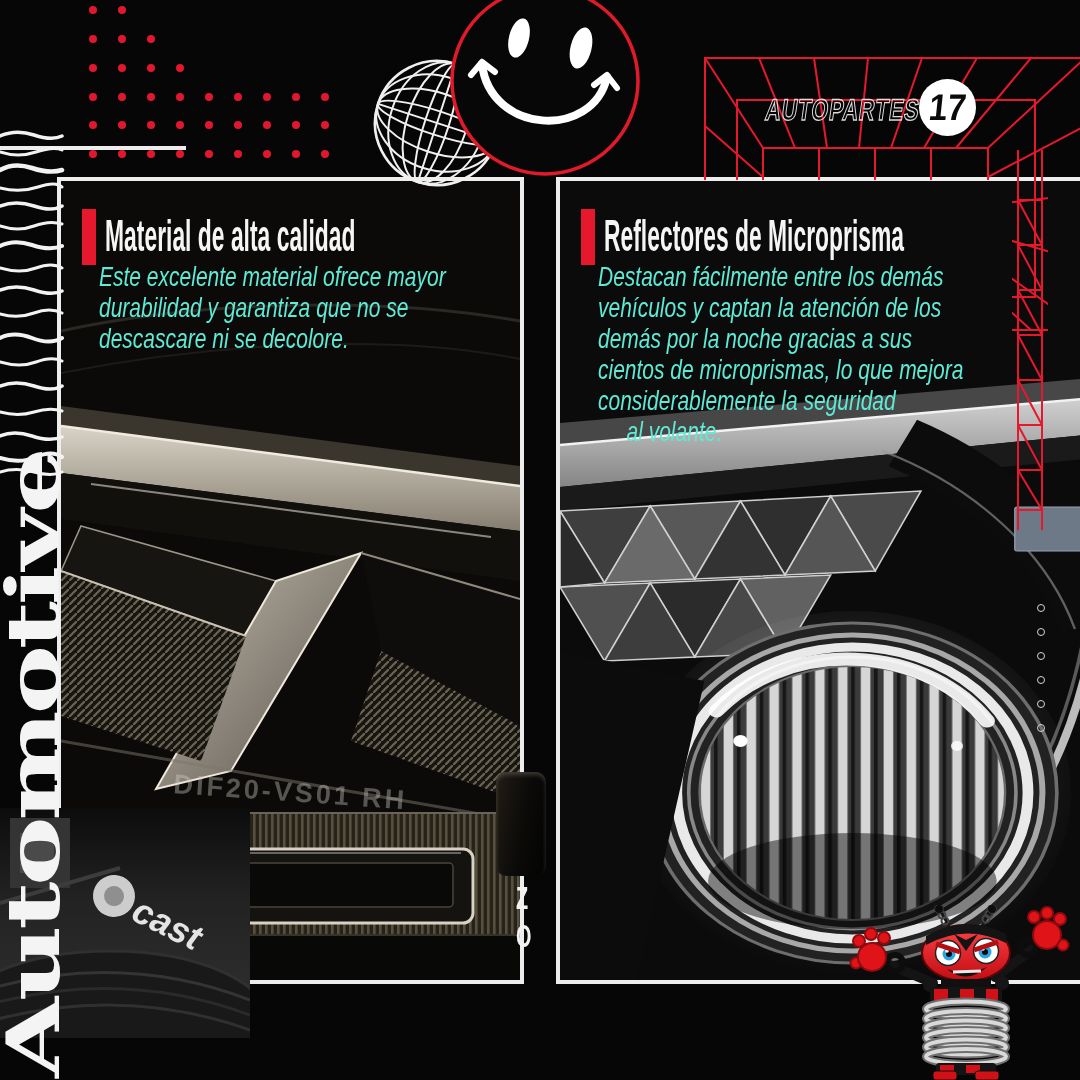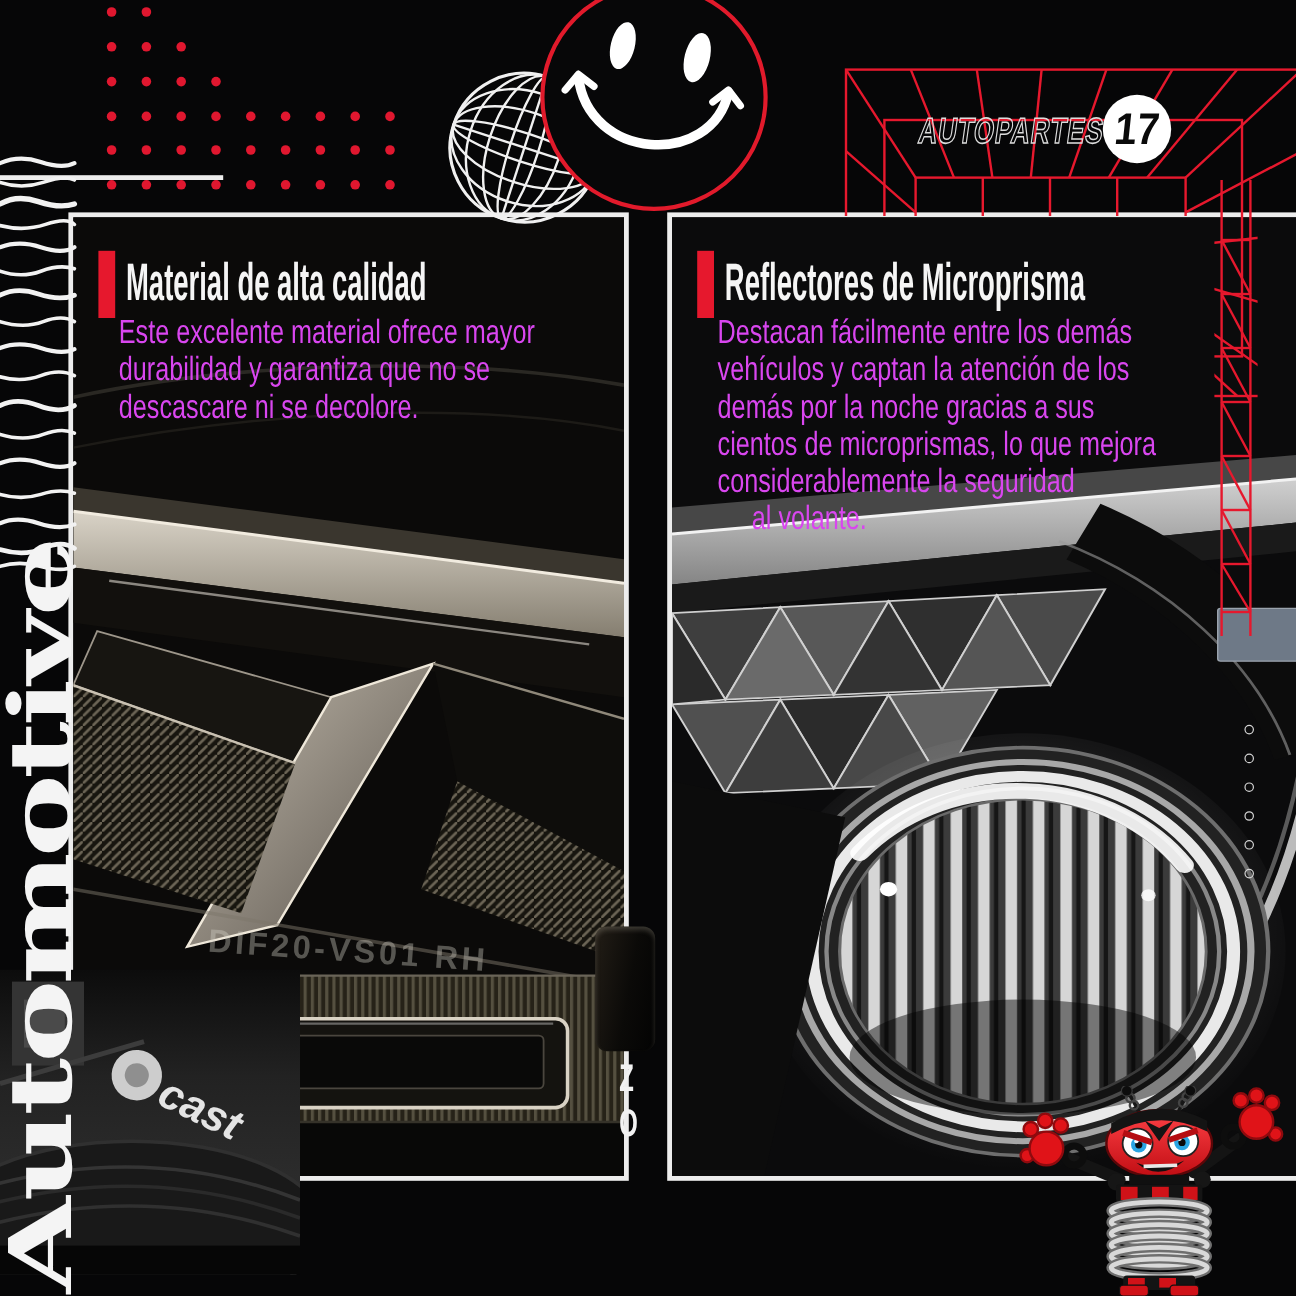--- a/index.html
+++ b/index.html
@@ -11,21 +11,21 @@
 
   
   .panel{position:absolute;top:177px;height:807px;background:#0a0a0b;border:4px solid #ededed;overflow:hidden;}
   #panel-left{left:57px;width:467px;}
   #panel-right{left:556px;width:553px;}
   .photo{position:absolute;left:0;top:0;width:100%;height:100%;z-index:0;}
   .p-head{position:absolute;left:21px;top:28px;display:flex;z-index:2;justify-content:flex-end;}
   .red-bar{width:14px;height:56px;background:#e6182d;margin-right:9px;flex:none;}
   .p-title{font-size:44px;line-height:50px;font-weight:bold;color:#f5f5f5;white-space:nowrap;
            transform:scaleX(.52);transform-origin:0 0;margin-top:2px;}
-  .p-body{position:absolute;left:38px;top:80px;z-index:2;font-size:28px;line-height:31px;color:#d946ef;}
+  .p-body{position:absolute;left:38px;top:80px;z-index:2;font-size:28px;line-height:31px;color:#5eead4;font-style:italic;}
   .p-body div{white-space:nowrap;transform:scaleX(.75);transform-origin:0 0;}
   .p-body .indent{padding-left:38px;}
 
   
   .wordmark{left:768px;top:93px;font-size:30px;font-weight:bold;letter-spacing:1px;color:transparent;
             -webkit-text-stroke:1.3px #dcdcdc;transform:skewX(-8deg) scaleX(.72);transform-origin:0 0;white-space:nowrap;z-index:3;}
   .badge{left:919px;top:79px;width:57px;height:57px;background:#fff;border-radius:50%;
          display:flex;align-items:center;justify-content:center;z-index:3;}
   .badge span{font-size:37px;font-weight:800;color:#0a0a0a;transform:skewX(-6deg) scaleX(.9);}
 

